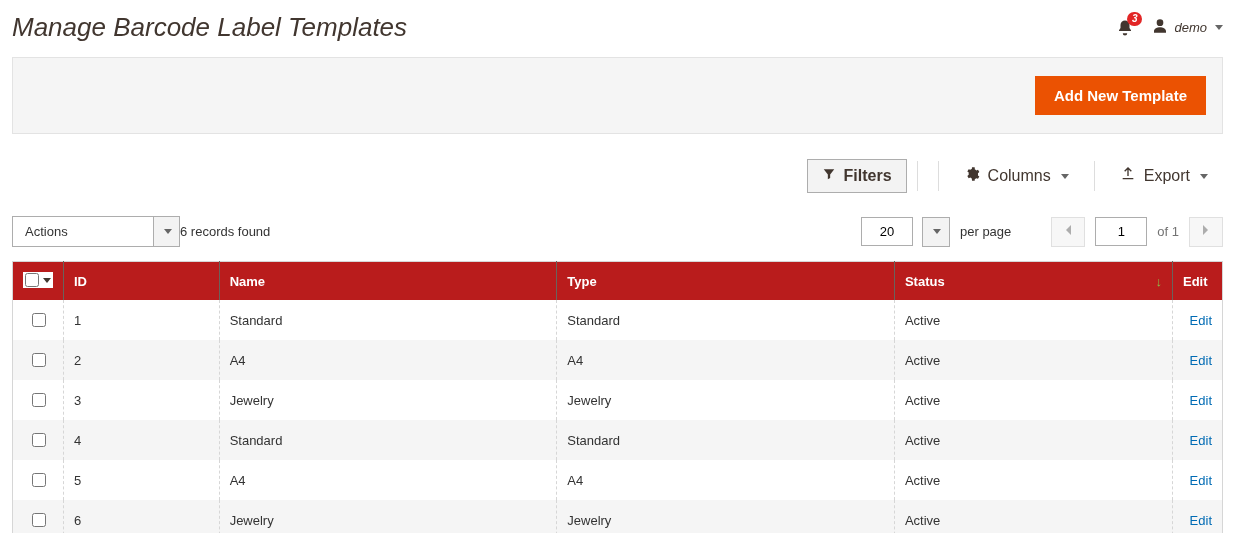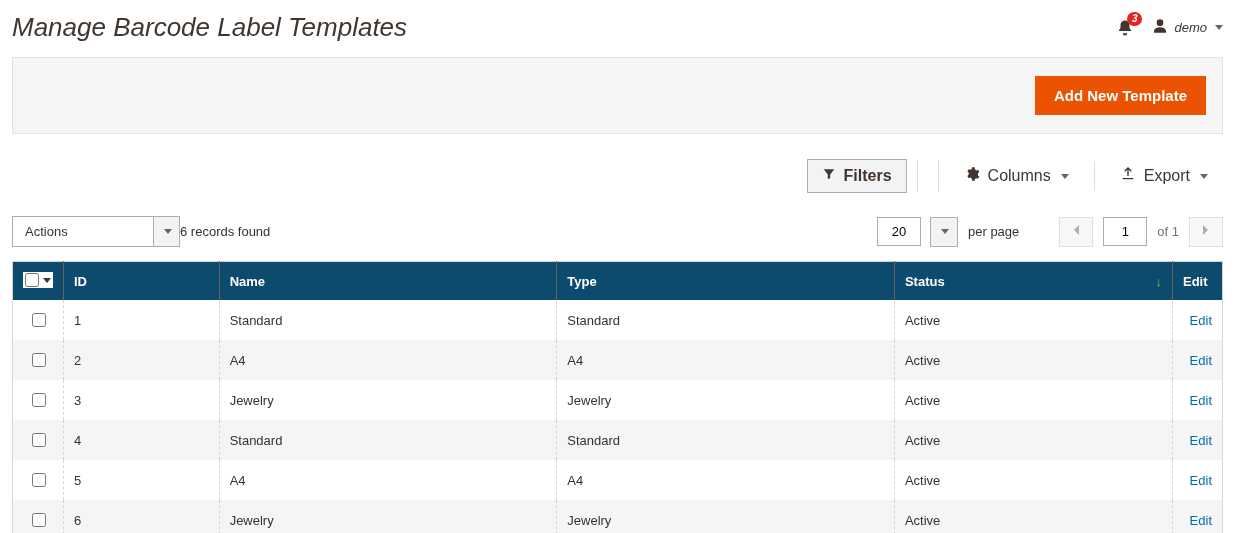--- a/index.html
+++ b/index.html
@@ -145,21 +145,21 @@
   }
   .perpage {
     display: flex;
     align-items: center;
     gap: 10px;
   }
   .input-box {
     border: 1px solid #adadad;
     padding: 6px 8px;
     text-align: center;
-    width: 44px;
+    width: 52px;
     font-size: 13px;
   }
   .dd-btn {
     border: 1px solid #adadad;
     background: #f3f3f3;
     width: 28px;
     height: 30px;
     display: flex;
     align-items: center;
     justify-content: center;
@@ -184,21 +184,21 @@
     color: #777;
   }
   .pager-btn.disabled { opacity: .6; cursor: default; }
   .of-text { color: #737373; }
   table.grid {
     width: 100%;
     border-collapse: collapse;
     border: 1px solid #d6d6d6;
   }
   table.grid thead th {
-    background: #0c4a6e;
+    background: #b91c1c;
     color: #fff;
     text-align: left;
     font-weight: 600;
     font-size: 13px;
     padding: 10px 10px;
     border-left: 1px solid #6b625b;
     position: relative;
   }
   table.grid thead th:first-child { border-left: none; width: 48px; }
   table.grid thead th.col-edit { width: 50px; }

